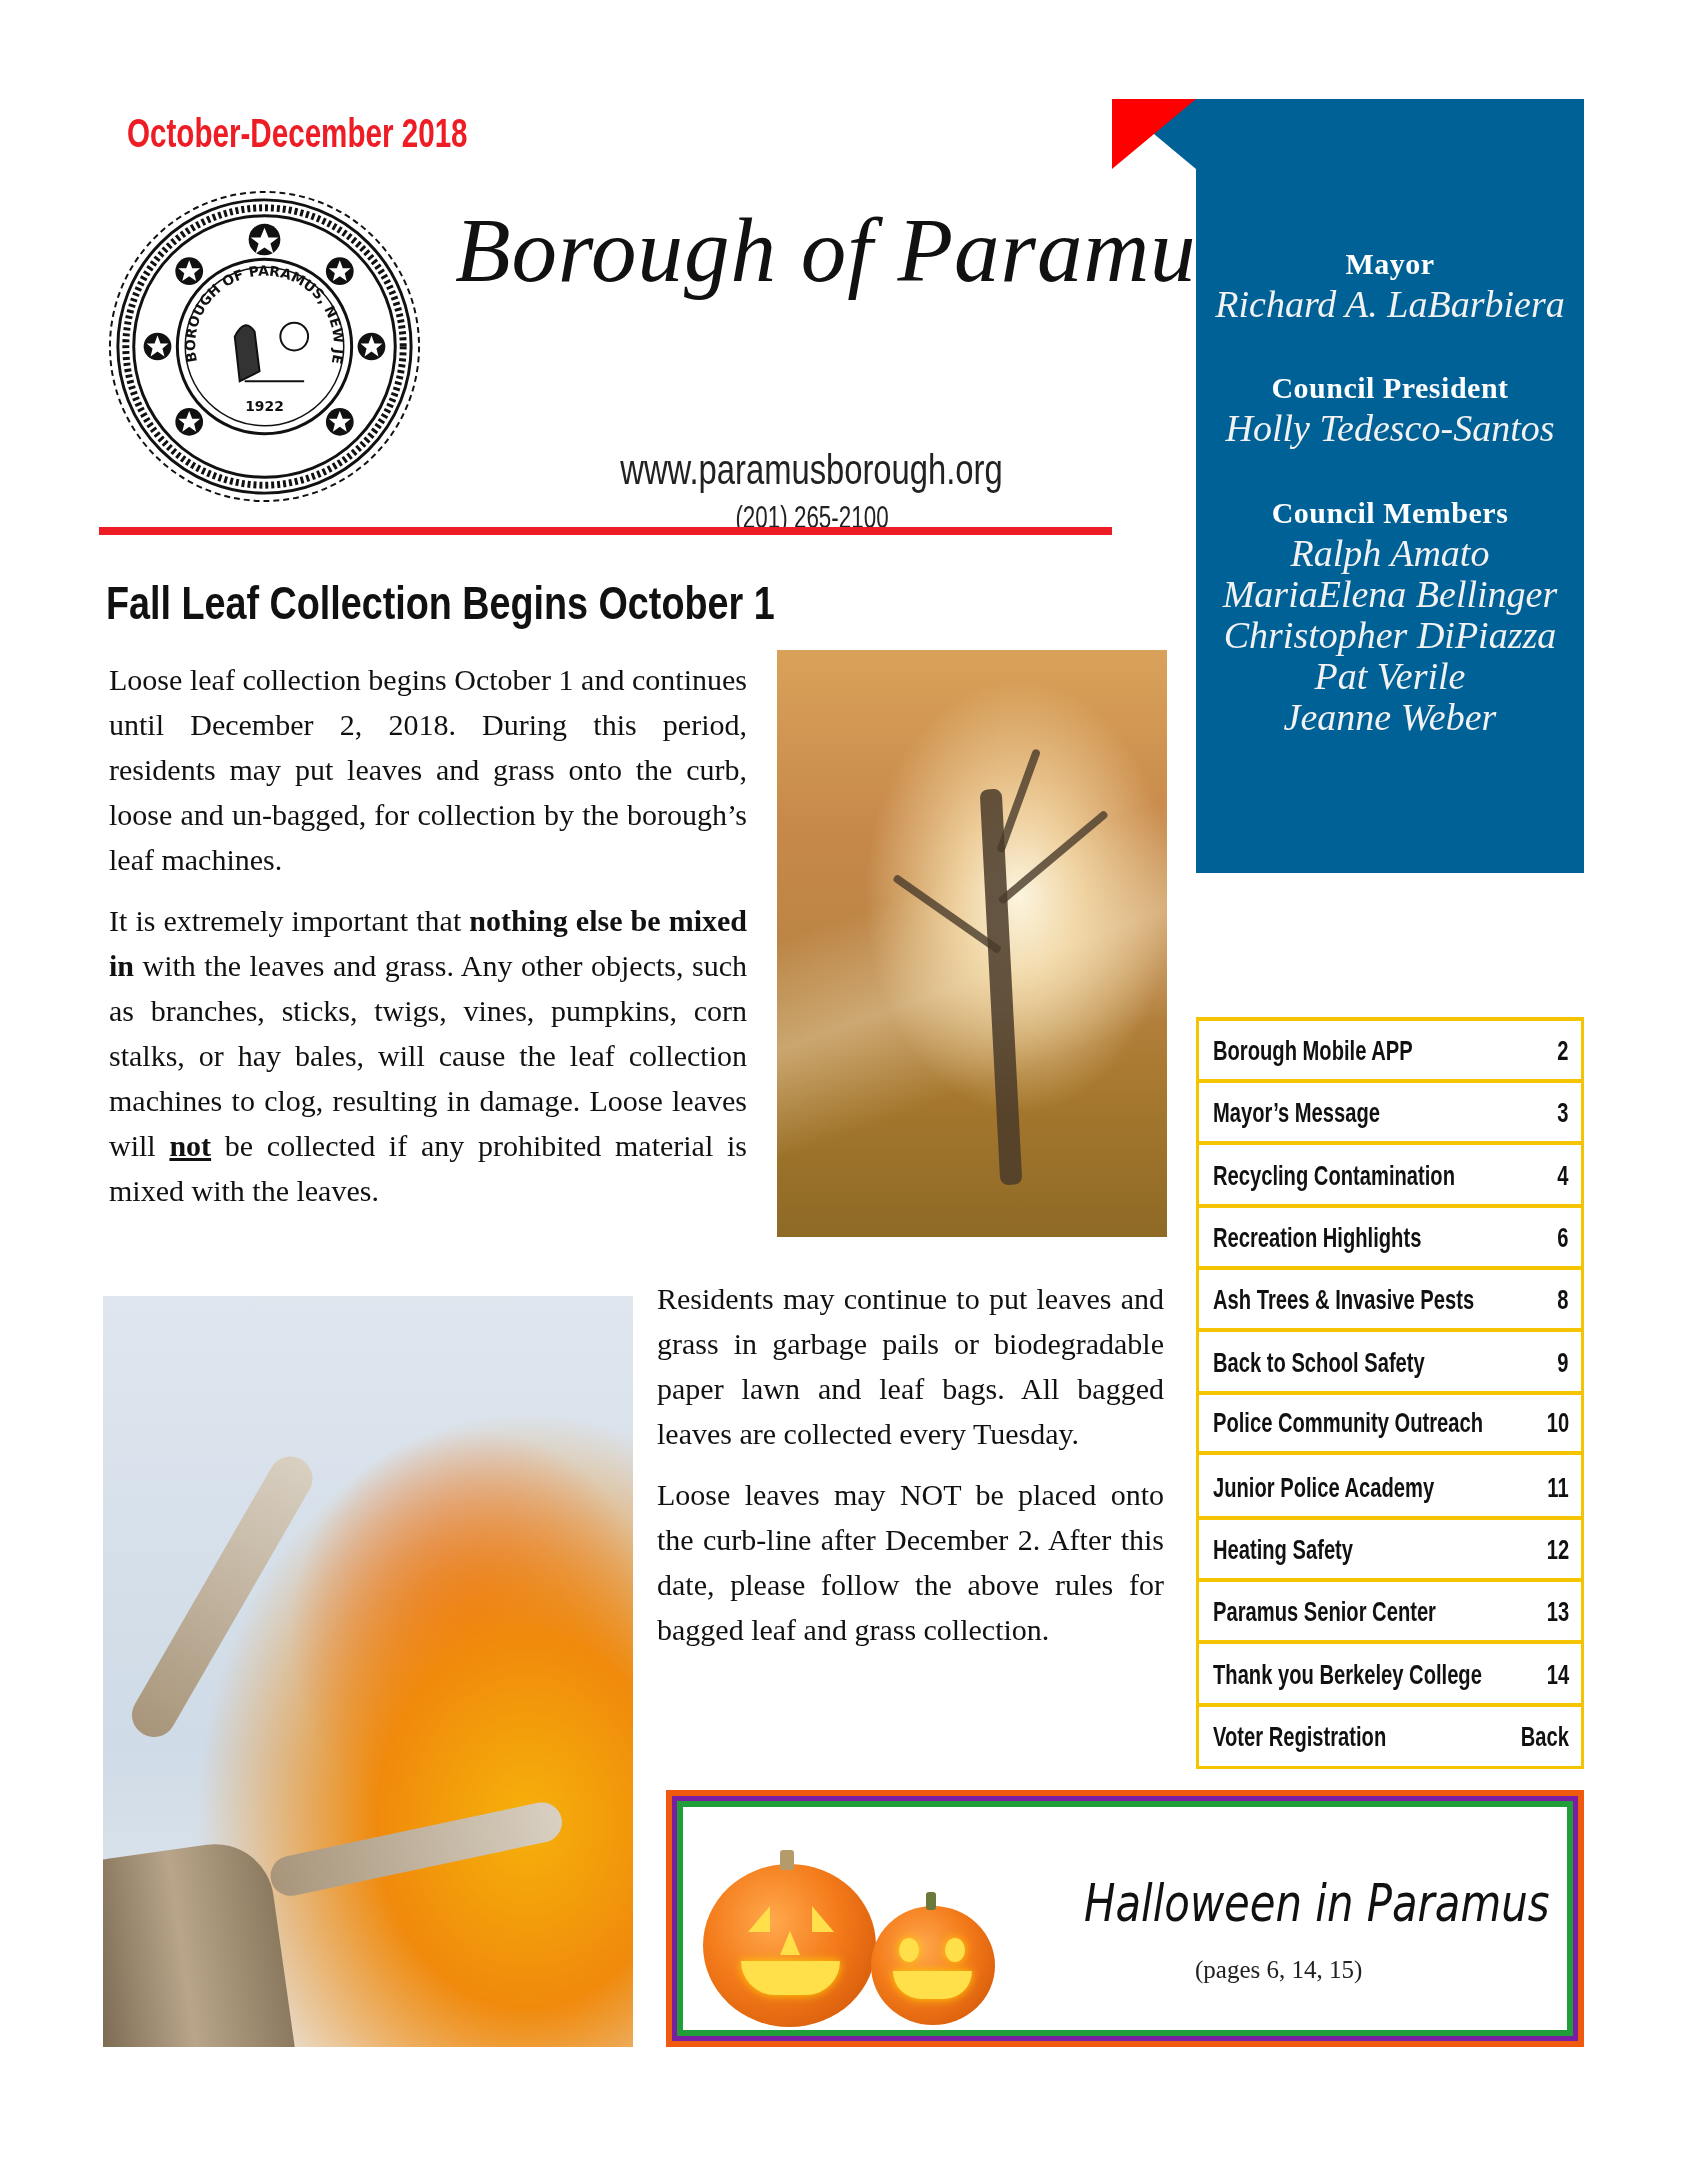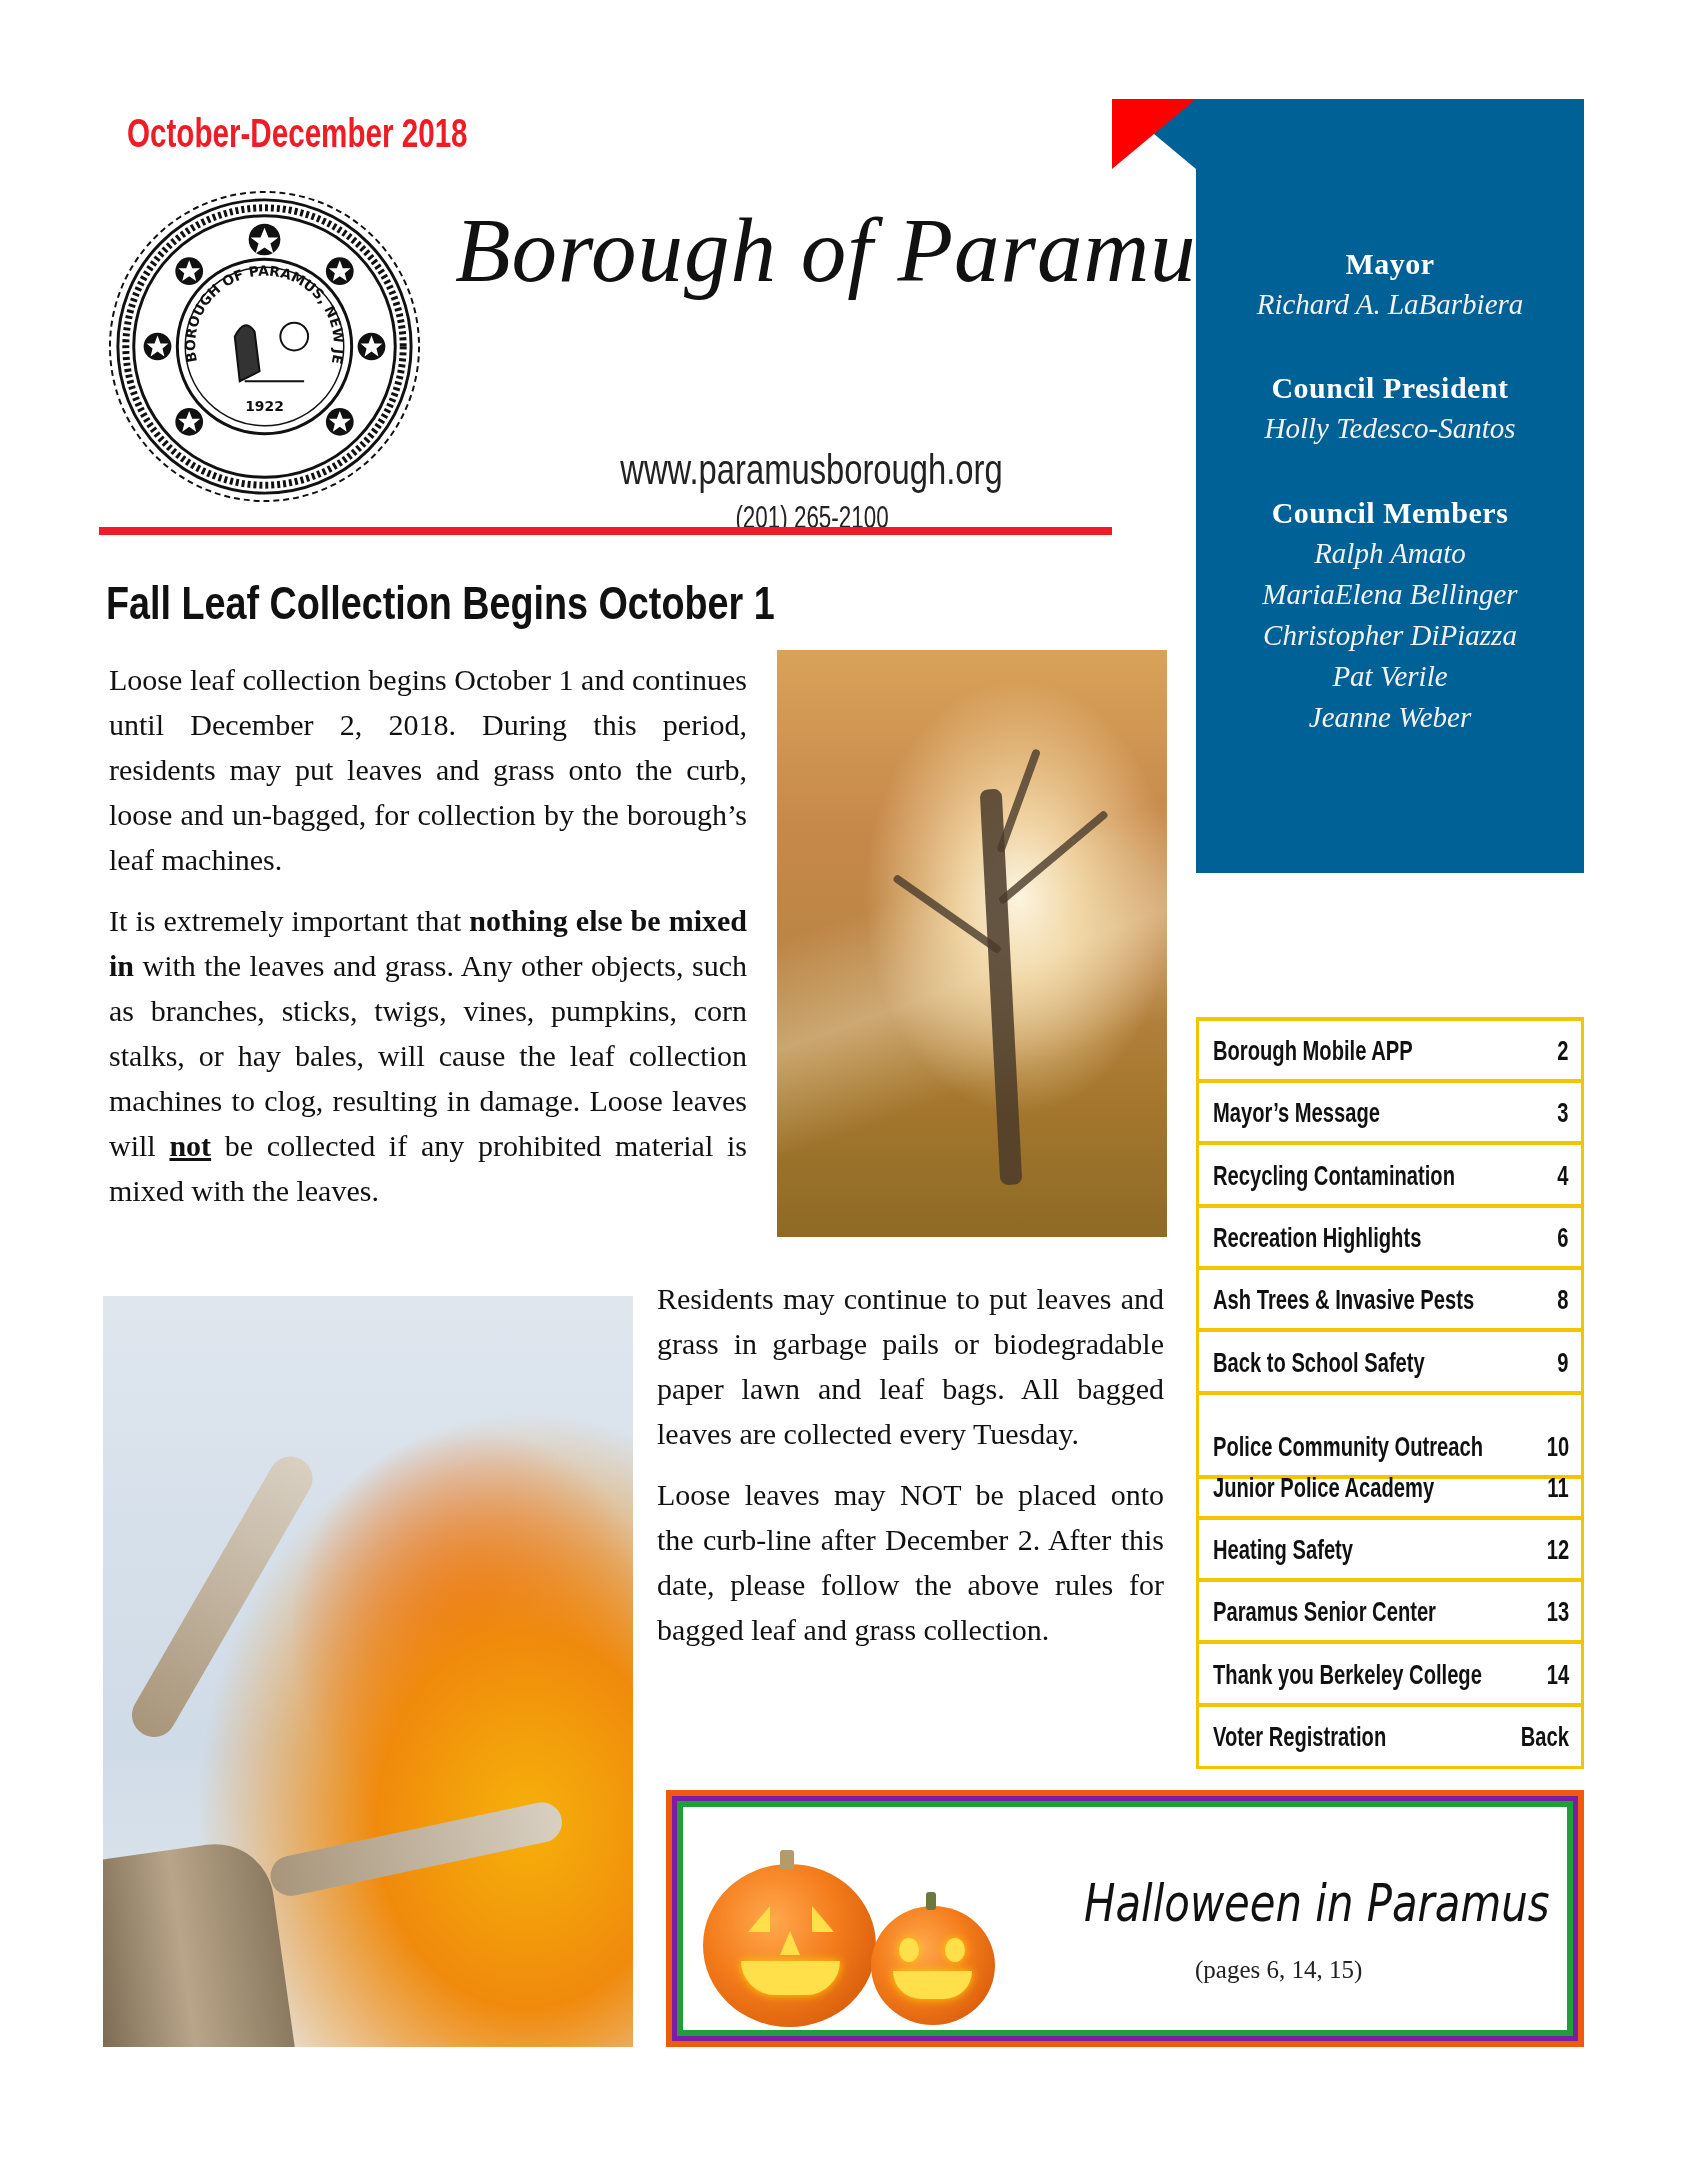--- a/index.html
+++ b/index.html
@@ -15,21 +15,21 @@
   #url { left: 554px; top: 446px; width: 515px; text-align: center; font-family: "Liberation Sans", sans-serif; font-size: 42px; color: #222; transform: scaleX(0.78); transform-origin: center top; white-space: nowrap; }
   #phone { left: 594px; top: 499px; width: 436px; text-align: center; font-family: "Liberation Sans", sans-serif; font-size: 32px; color: #222; transform: scaleX(0.7); transform-origin: center top; white-space: nowrap; }
 
   #header-rule { left: 99px; top: 527px; width: 1013px; height: 8px; background: #ee1c24; }
 
   #red-flag { left: 1112px; top: 99px; width: 0; height: 0; border-top: 70px solid #ff0000; border-right: 84px solid transparent; }
   #blue-panel { left: 1196px; top: 99px; width: 388px; height: 774px; background: #006196; }
   #blue-notch { left: 1112px; top: 99px; width: 84px; height: 70px; background: #006196; clip-path: polygon(0 0, 100% 0, 100% 100%); }
   .officials { position: absolute; left: 0; width: 388px; text-align: center; color: #fff; }
   .off-title { font-family: "Liberation Serif", serif; font-weight: bold; font-size: 30px; line-height: 40px; letter-spacing: 0.5px; }
-  .off-name { font-family: "Liberation Serif", serif; font-style: italic; font-size: 29px; line-height: 41px; color: #f2f2f2; }
+  .off-name { font-family: "Liberation Serif", serif; font-style: italic; font-size: 38px; line-height: 41px; color: #f2f2f2; }
 
   #inside-title { position: absolute; left: 0; top: 840px; width: 388px; text-align: center; color: #fff; font-family: "Liberation Sans", sans-serif; font-weight: bold; font-size: 31px; transform: scaleX(0.8); transform-origin: center top; }
 
   #toc { left: 1196px; top: 1017px; width: 388px; height: 752px; border: 3px solid #f5c400; border-top: 4px solid #f5c400; box-sizing: border-box; }
   .toc-row { position: absolute; left: 0; width: 382px; height: 62px; border-bottom: 4px solid #f5c400; box-sizing: border-box; }
   .toc-row:last-child { border-bottom: none; }
   .toc-label { position: absolute; left: 14px; top: 14px; font-family: "Liberation Sans", sans-serif; font-weight: bold; font-size: 28px; color: #111; transform: scaleX(0.72); transform-origin: left top; white-space: nowrap; }
   .toc-page { position: absolute; right: 12px; top: 14px; font-family: "Liberation Sans", sans-serif; font-weight: bold; font-size: 28px; color: #111; transform: scaleX(0.72); transform-origin: right top; white-space: nowrap; }
 
   #article-title { left: 106px; top: 576px; font-size: 46px; color: #111; transform: scaleX(0.82); white-space: nowrap; }
@@ -156,21 +156,21 @@
       <span class="toc-page">6</span>
     </div>
   <div class="toc-row" style="top:249px;">
       <span class="toc-label">Ash Trees &amp; Invasive Pests</span>
       <span class="toc-page">8</span>
     </div>
   <div class="toc-row" style="top:312px;padding-left:9px;">
       <span class="toc-label">Back to School Safety</span>
       <span class="toc-page">9</span>
     </div>
-  <div class="toc-row" style="top:396px;text-align:center;">
+  <div class="toc-row" style="top:372px;text-align:center;">
       <span class="toc-label">Police Community Outreach</span>
       <span class="toc-page">10</span>
     </div>
   <div class="toc-row" style="top:437px;">
       <span class="toc-label">Junior Police Academy</span>
       <span class="toc-page">11</span>
     </div>
   <div class="toc-row" style="top:499px;">
       <span class="toc-label">Heating Safety</span>
       <span class="toc-page">12</span>

